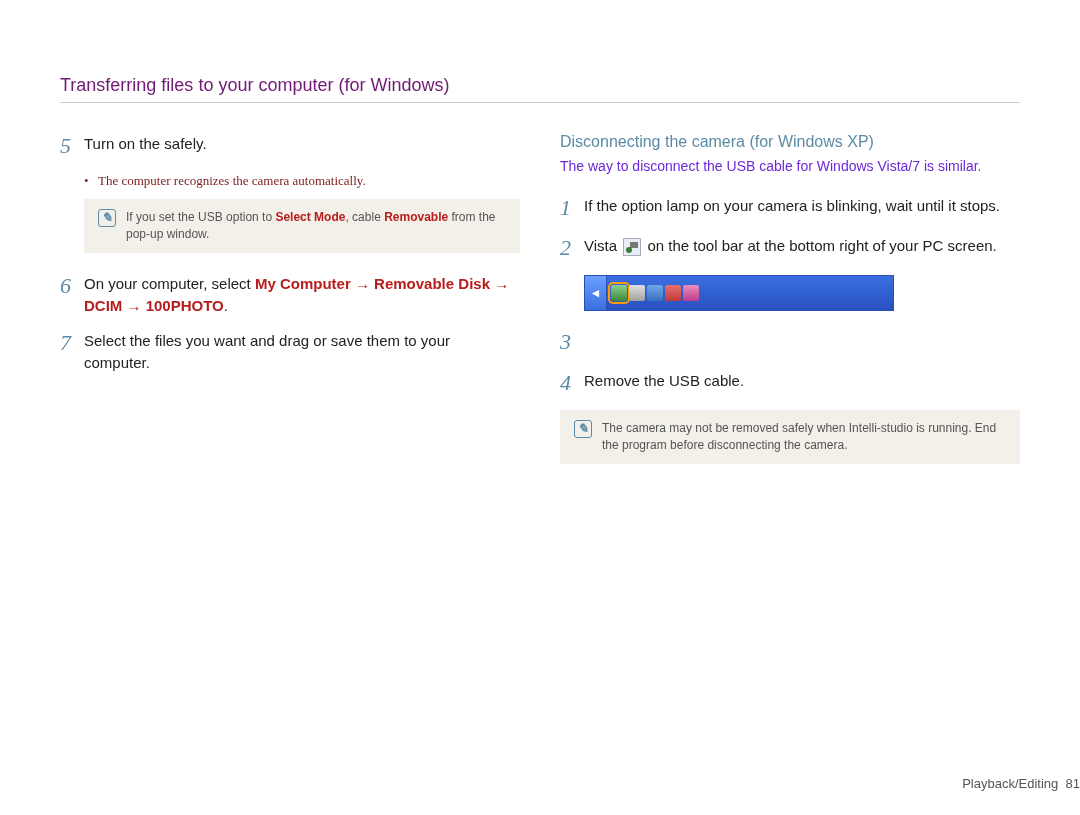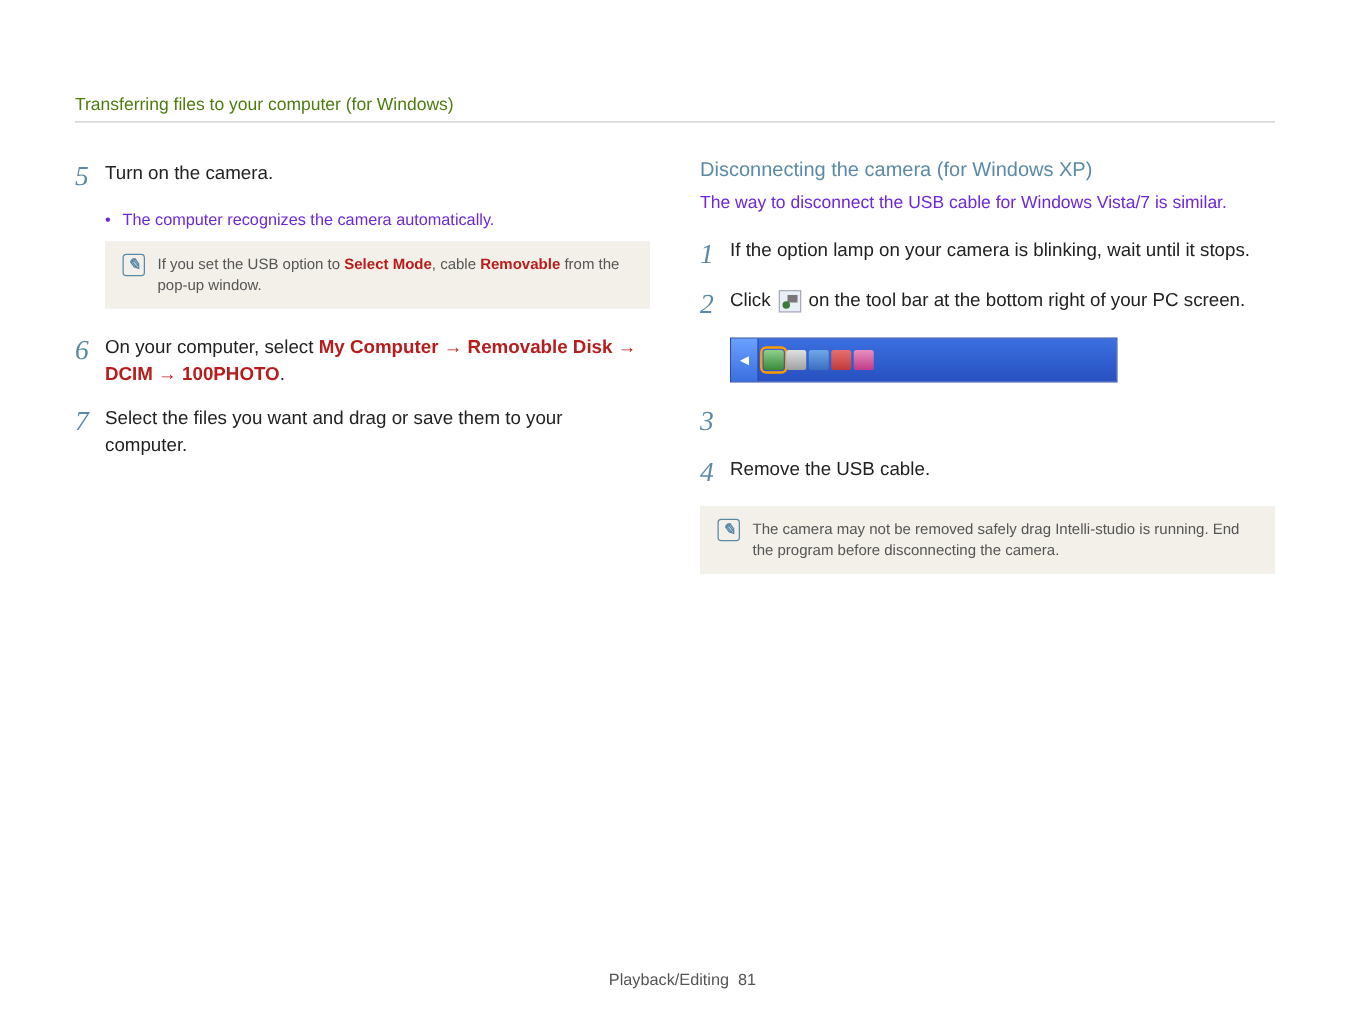--- a/index.html
+++ b/index.html
@@ -6,22 +6,22 @@
   body {
     width: 1080px;
     height: 815px;
     background: #ffffff;
     font-family: Arial, Helvetica, sans-serif;
     color: #333;
     position: relative;
     padding: 75px 60px 0 60px;
   }
   .header-title {
-    color: #4d7c0f;
-    font-size: 14px;
+    color: #701a75;
+    font-size: 18px;
     font-weight: 300;
     border-bottom: 1px solid #ccc;
     padding-bottom: 6px;
     margin-bottom: 30px;
     font-family: Arial, Helvetica, sans-serif;
   }
   .columns {
     display: flex;
     gap: 40px;
   }
@@ -49,23 +49,24 @@
     line-height: 1.45;
     color: #222;
   }
   .bullet-list {
     margin-left: 24px;
     margin-top: 4px;
     margin-bottom: 10px;
   }
   .bullet-list .bullet {
     font-size: 13px;
-    color: #6d28d9;
+    color: #7f1d1d;
     padding-left: 14px;
     position: relative;
+    font-family: Liberation Serif, serif;
   }
   .bullet-list .bullet::before {
     content: "•";
     position: absolute;
     left: 0;
     top: 0;
   }
   .note-box {
     background: #f2f0e8;
     padding: 10px 14px 10px 14px;
@@ -156,40 +157,40 @@
     flex:1;
     display:flex;align-items:center;justify-content:center;
     color:#fff;font-size:15px;font-weight:bold;
     font-family: 'Comic Sans MS', cursive, sans-serif;
     letter-spacing:0.5px;
   }
   .footer {
     position: absolute;
     bottom: 24px;
     left: 0; right: 0;
-    text-align: center;
+    text-align: right;
     font-size: 13px;
     color: #555;
     margin-left: 12px;
   }
   .footer .pg { color:#555; }
   b { font-weight: bold; color:#b91c1c; }
 </style>
 </head>
 <body>
 
 <div class="header-title">Transferring files to your computer (for Windows)</div>
 
 <div class="columns">
 
   <div class="col">
 
     <div class="step">
       <div class="num">5</div>
-      <div class="body">Turn on the camera.</div>
+      <div class="body">Turn on the safely.</div>
     </div>
 
     <div class="bullet-list">
       <div class="bullet">The computer recognizes the camera automatically.</div>
     </div>
 
     <div class="note-box">
       <div class="note-icon">✎</div>
       <div>
         <span>If you set the USB option to </span><b>Select Mode</b><span>, cable </span><b>Removable</b><span> from the pop-up window.</span>
@@ -216,21 +217,21 @@
     <div class="section-sub">The way to disconnect the USB cable for Windows Vista/7 is similar.</div>
 
     <div class="step">
       <div class="num">1</div>
       <div class="body">If the option lamp on your camera is blinking, wait until it stops.</div>
     </div>
 
     <div class="step">
       <div class="num">2</div>
       <div class="body">
-        <span>Click </span><span class="inline-icon"></span><span> on the tool bar at the bottom right of your PC screen.</span>
+        <span>Vista </span><span class="inline-icon"></span><span> on the tool bar at the bottom right of your PC screen.</span>
       </div>
     </div>
 
     <div class="taskbar-img">
       <div class="tb-chevron">◄</div>
       <div class="tb-tray">
         <div class="tb-ic hl" style="background:linear-gradient(#8dd08d,#3a8a3a);"></div>
         <div class="tb-ic" style="background:linear-gradient(#e0e0e0,#a0a0a0);"></div>
         <div class="tb-ic" style="background:linear-gradient(#6fa8e8,#3a6fc0);"></div>
         <div class="tb-ic" style="background:linear-gradient(#e86f6f,#c03a3a);"></div>
@@ -242,21 +243,21 @@
       <div class="num">3</div>
     </div>
 
     <div class="step">
       <div class="num">4</div>
       <div class="body">Remove the USB cable.</div>
     </div>
 
     <div class="note-box" style="margin-left:0;">
       <div class="note-icon">✎</div>
-      <div>The camera may not be removed safely drag Intelli-studio is running. End the program before disconnecting the camera.</div>
+      <div>The camera may not be removed safely when Intelli-studio is running. End the program before disconnecting the camera.</div>
     </div>
 
   </div>
 
 </div>
 
 <div class="footer">
   <span>Playback/Editing</span>&nbsp;&nbsp;<span class="pg">81</span>
 </div>
 

